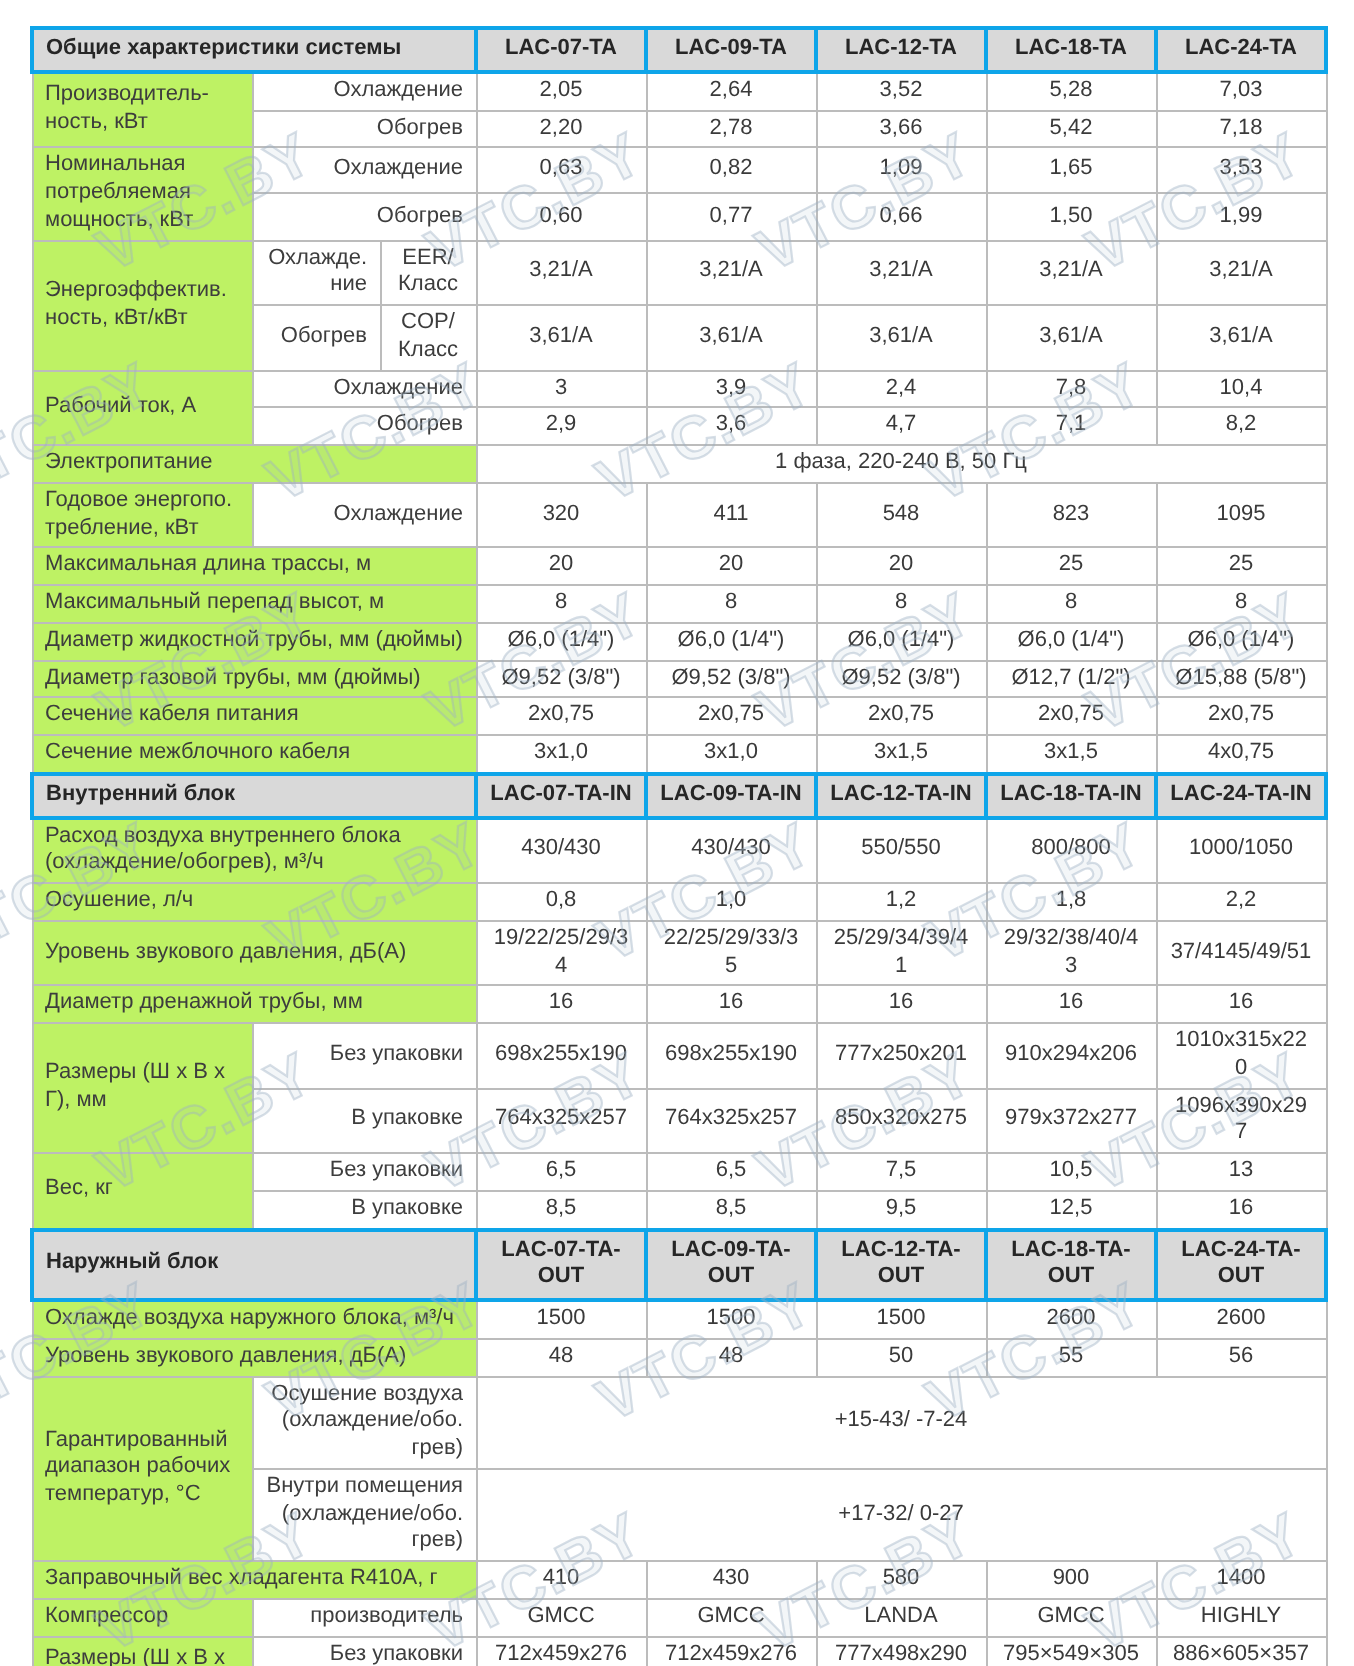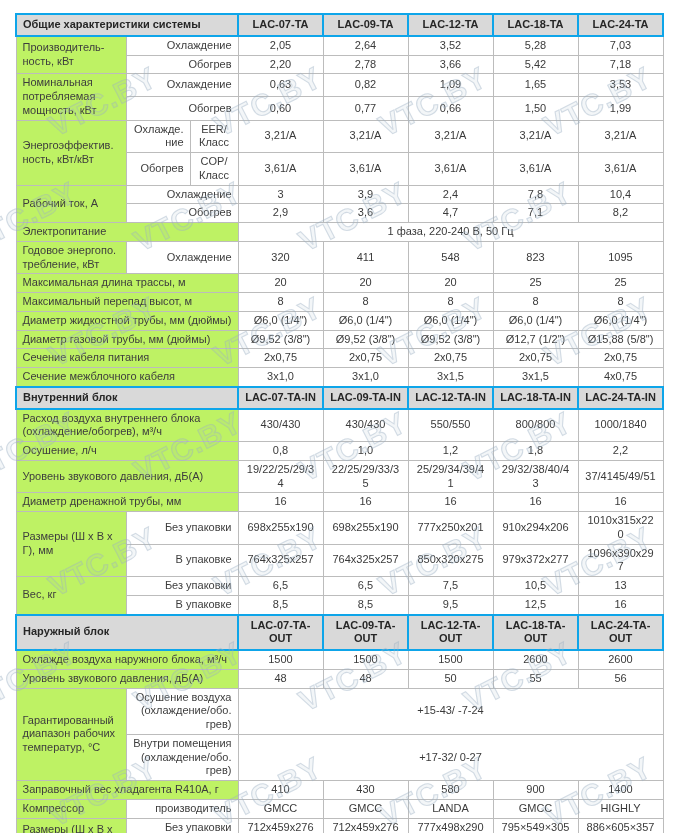--- a/index.html
+++ b/index.html
@@ -226,21 +226,21 @@
           <th class="sec-model">LAC-12-TA-IN</th>
           <th class="sec-model">LAC-18-TA-IN</th>
           <th class="sec-model">LAC-24-TA-IN</th>
         </tr>
         <tr class="grp">
           <th class="lbl" colspan="3">Расход воздуха внутреннего блока (охлаждение/обогрев), м³/ч</th>
           <td class="val">430/430</td>
           <td class="val">430/430</td>
           <td class="val">550/550</td>
           <td class="val">800/800</td>
-          <td class="val">1000/1840</td>
+          <td class="val">1000/1050</td>
         </tr>
         <tr class="grp">
           <th class="lbl" colspan="3">Осушение, л/ч</th>
           <td class="val">0,8</td>
           <td class="val">1,0</td>
           <td class="val">1,2</td>
           <td class="val">1,8</td>
           <td class="val">2,2</td>
         </tr>
         <tr class="grp">

